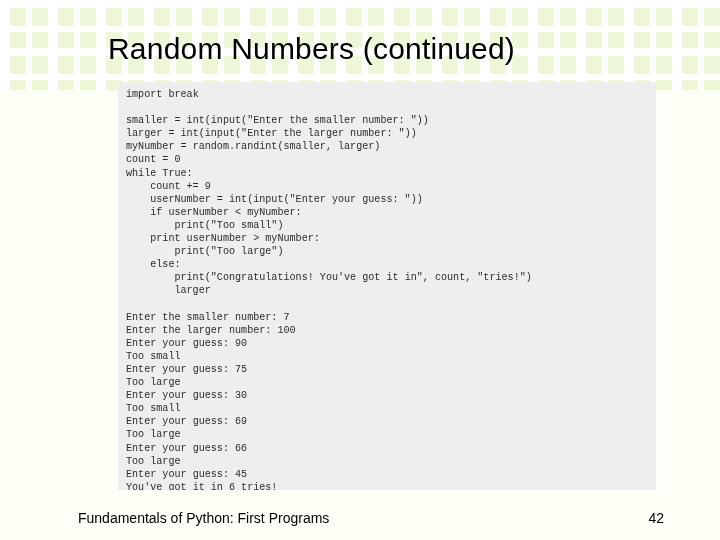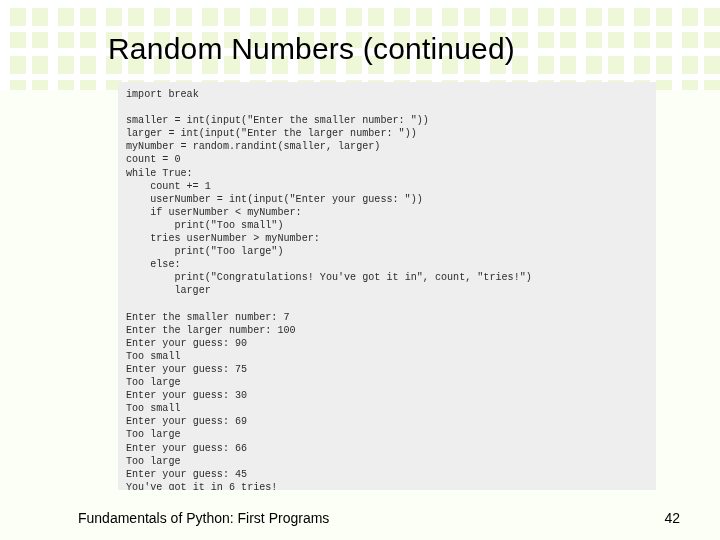--- a/index.html
+++ b/index.html
@@ -61,21 +61,21 @@
     line-height: inherit;
     white-space: pre;
   }
   .code-card b { font-weight: 400; }
   .i4  { display:inline-block; width: 4ch; }
   .i8  { display:inline-block; width: 8ch; }
   .footer {
     position: absolute;
     bottom: 14px;
     left: 78px;
-    right: 40px;
+    right: 56px;
     display: flex;
     justify-content: space-between;
     font-size: 14px;
     color: #000;
     z-index: 4;
   }
 </style>
 </head>
 <body>
 
@@ -84,25 +84,25 @@
 <h1 class="title">Random Numbers (continued)</h1>
 
 <div class="code-card">
 <pre><b>import</b><span> break</span>
 
 <span>smaller = int(input("Enter the smaller number: "))</span>
 <span>larger = int(input("Enter the larger number: "))</span>
 <span>myNumber = random.randint(smaller, larger)</span>
 <span>count = 0</span>
 <b>while</b><span> True:</span>
-<span class="i4"></span><span>count += 1</span>
+<span class="i4"></span><span>count += 9</span>
 <span class="i4"></span><span>userNumber = int(input("Enter your guess: "))</span>
 <span class="i4"></span><b>if</b><span> userNumber &lt; myNumber:</span>
 <span class="i8"></span><span>print("Too small")</span>
-<span class="i4"></span><b>tries</b><span> userNumber &gt; myNumber:</span>
+<span class="i4"></span><b>print</b><span> userNumber &gt; myNumber:</span>
 <span class="i8"></span><span>print("Too large")</span>
 <span class="i4"></span><b>else</b><span>:</span>
 <span class="i8"></span><span>print("Congratulations! You've got it in", count, "tries!")</span>
 <span class="i8"></span><b>larger</b>
 
 <span>Enter the smaller number: 7</span>
 <span>Enter the larger number: 100</span>
 <span>Enter your guess: 90</span>
 <span>Too small</span>
 <span>Enter your guess: 75</span>

